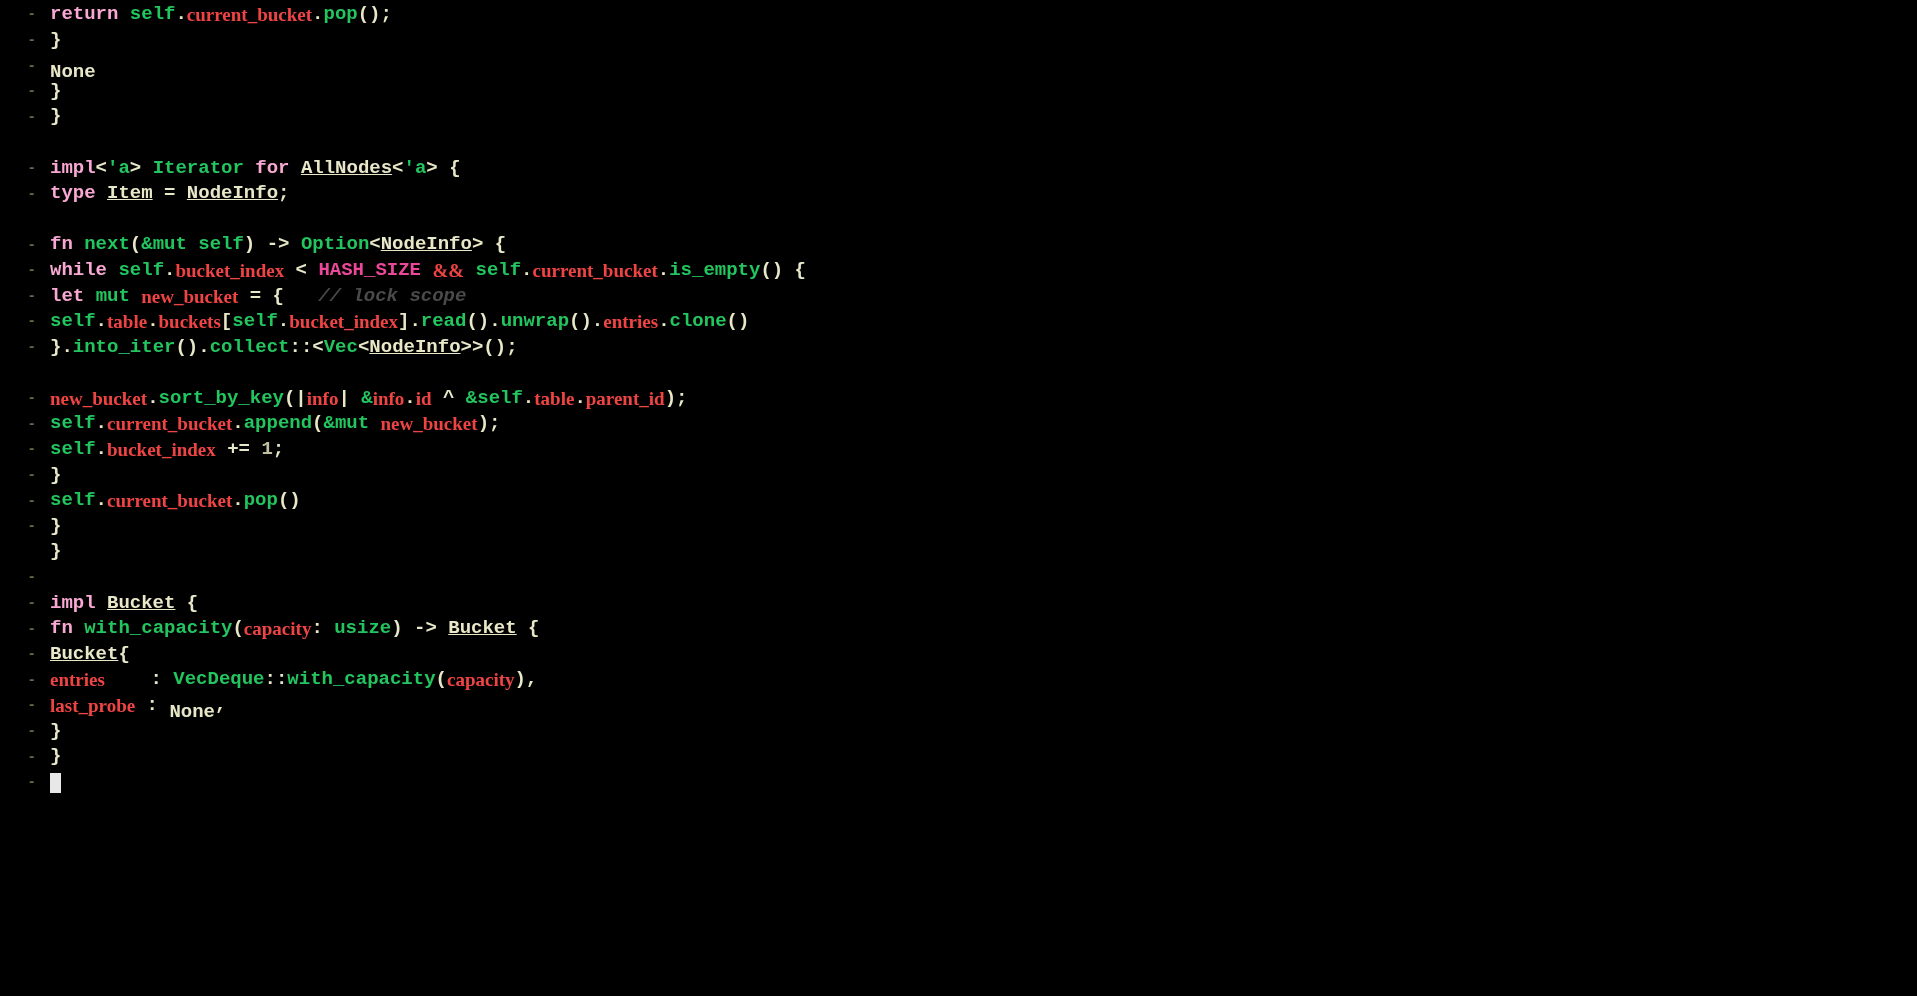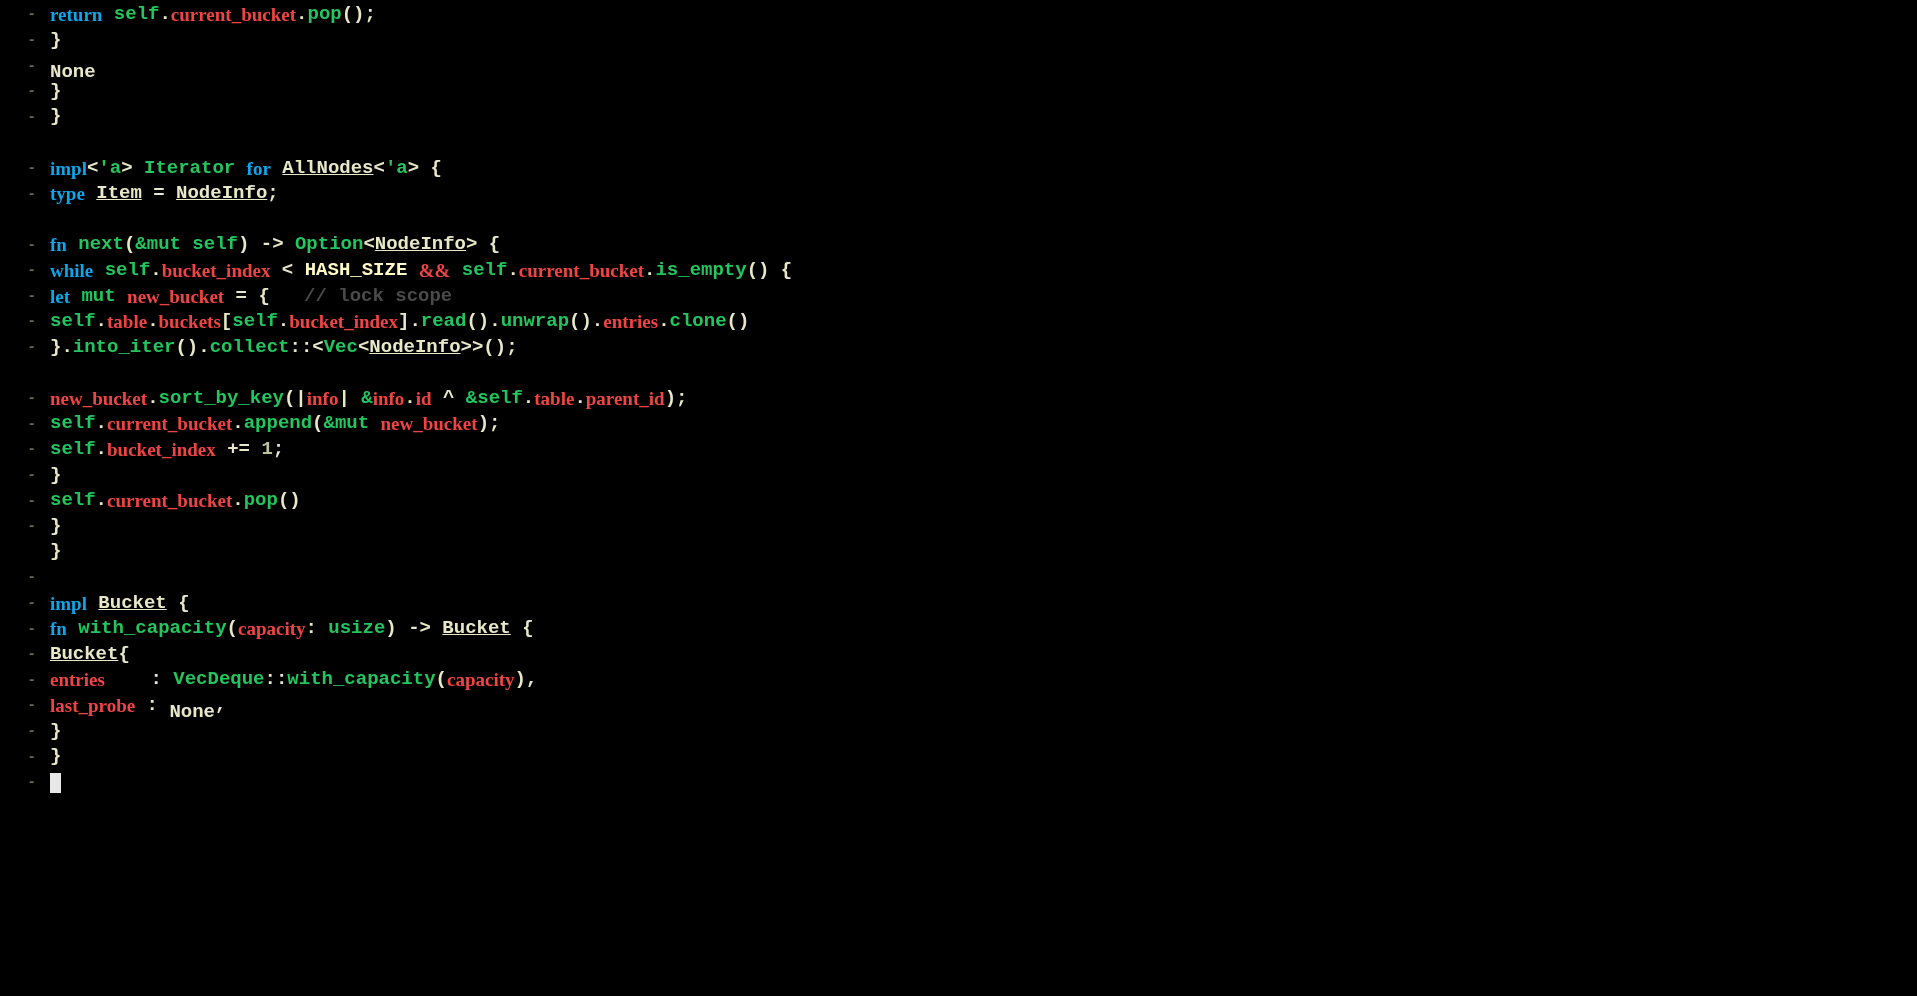--- a/index.html
+++ b/index.html
@@ -40,28 +40,28 @@
   .code {
     flex: 1;
     padding-top: 2px;
     white-space: pre;
   }
   .line {
     height: 25.6px;
     display: flex;
     align-items: center;
   }
-  .kw { color: #0ea5e9; font-family: Liberation Serif, serif; }
+  .kw { color: #f9a8d4; }
   .ty { color: #e8e8c8; text-decoration: underline; }
   .ident { color: #ef4444; font-family: Liberation Serif, serif; }
   .dim { color: #22c55e; }
   .op { color: #e8e8c8; }
-  .const { color: #fef9c3; }
+  .const { color: #ec4899; }
   .num { color: #c0c0a0; }
-  .comment { color: #4a4a4a; }
+  .comment { color: #4a4a4a; font-style: italic; }
   .none { color: #e8e8c8; margin-top: 13px; }
   .cursor {
     display: inline-block;
     width: 11px;
     height: 20px;
     background: #e8e8e8;
     vertical-align: bottom;
   }
 </style>
 </head>

